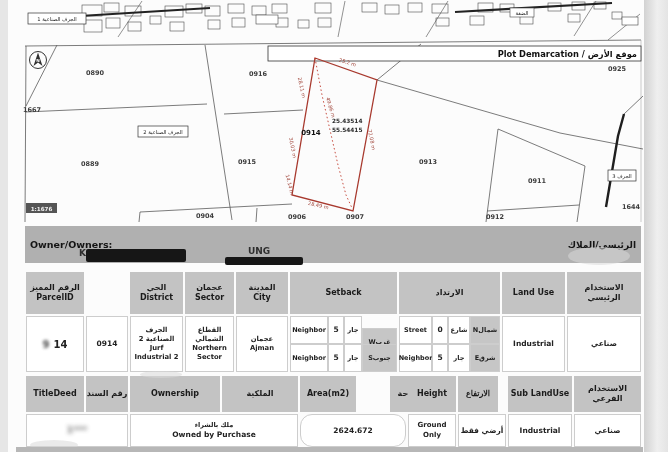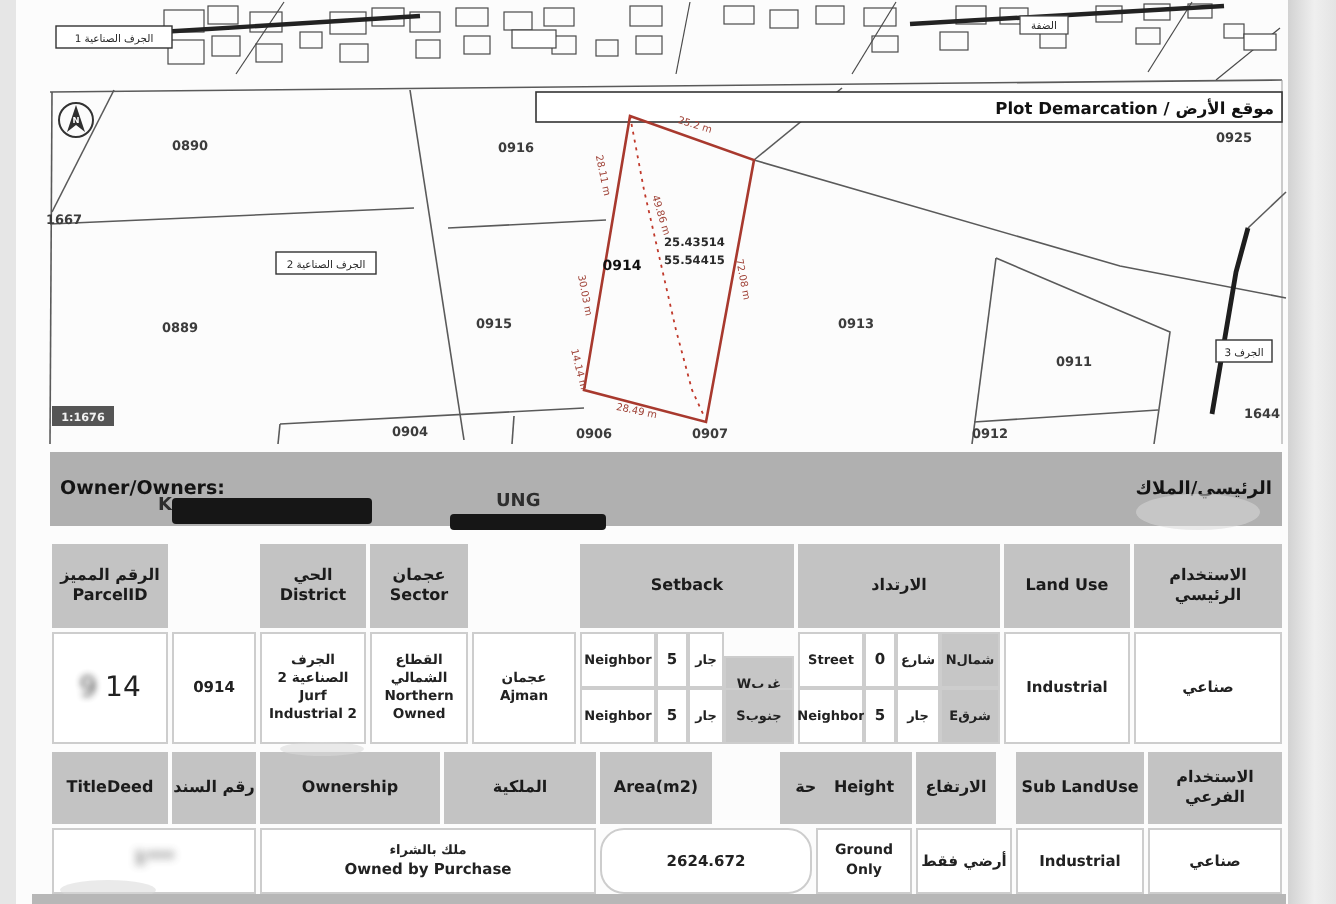--- a/index.html
+++ b/index.html
@@ -26,21 +26,21 @@
   .hc{position:absolute;background:#c3c3c3;display:flex;flex-direction:column;align-items:center;
       justify-content:center;text-align:center;font-size:8px;font-weight:700;color:#1b1b1b;line-height:1.25;}
   .dc{position:absolute;background:#fff;border:1px solid #cdcdcd;box-sizing:border-box;display:flex;
       flex-direction:column;align-items:center;justify-content:center;text-align:center;
       font-size:7.5px;font-weight:700;color:#222;line-height:1.3;}
   .dc.gray{background:#c6c6c6;}
   .sm{font-size:6.5px;}
   .xs{font-size:6.8px;font-weight:700;}
   .blur1{filter:blur(1.5px);opacity:.8;}
   .blur2{filter:blur(2.2px);opacity:.75;color:#444;font-size:9px;font-weight:700;}
-  .bigid{font-size:14px;font-weight:400;}
+  .bigid{font-size:10px;font-weight:700;}
   .strip-bottom{position:absolute;left:8px;top:447px;width:627px;height:5px;background:#b7b7b7;}
   .wmark{position:absolute;background:#d8d8d8;opacity:.55;border-radius:50%;}
 </style>
 </head>
 <body>
 
 <div class="left-margin"></div>
 
 <div class="doc">
 
@@ -194,20 +194,24 @@
     <span>ParcelID</span>
   </div>
   <div class="hc" style="left:122px;top:272px;width:53px;height:42px;">
     <span dir="rtl">الحي</span>
     <span>District</span>
   </div>
   <div class="hc" style="left:177px;top:272px;width:49px;height:42px;">
     <span dir="rtl">عجمان</span>
     <span>Sector</span>
   </div>
+  <div class="hc" style="left:228px;top:272px;width:52px;height:42px;">
+    <span dir="rtl">المدينة</span>
+    <span>City</span>
+  </div>
   <div class="hc" style="left:282px;top:272px;width:107px;height:42px;">
     <span>Setback</span>
   </div>
   <div class="hc" style="left:391px;top:272px;width:101px;height:42px;">
     <span dir="rtl">الارتداد</span>
   </div>
   <div class="hc" style="left:494px;top:272px;width:63px;height:42px;">
     <span>Land Use</span>
   </div>
   <div class="hc" style="left:559px;top:272px;width:74px;height:42px;padding:0 8px;box-sizing:border-box;">
@@ -221,21 +225,21 @@
   </div>
   <div class="dc" style="left:78px;top:316px;width:42px;height:56px;">
     <span>0914</span>
   </div>
   <div class="dc xs" style="left:122px;top:316px;width:53px;height:56px;">
     <span dir="rtl">الجرف الصناعية 2</span>
     <span>Jurf Industrial 2</span>
   </div>
   <div class="dc xs" style="left:177px;top:316px;width:49px;height:56px;">
     <span dir="rtl">القطاع الشمالي</span>
-    <span>Northern Owned</span>
+    <span>Northern Sector</span>
   </div>
   <div class="dc xs" style="left:228px;top:316px;width:52px;height:56px;align-items:center;">
     <span dir="rtl">عجمان</span>
     <span>Ajman</span>
   </div>
 
   
   <div class="dc sm" style="left:282px;top:316px;width:38px;height:28px;">
       <span>Neighbor</span>
     </div>
@@ -311,21 +315,21 @@
     </div>
   <div class="hc" style="left:292px;top:376px;width:56px;height:36px;">
       <span>Area(m2)</span>
     </div>
   <div class="hc" style="left:350px;top:376px;width:48px;height:36px;margin-left:32px;">
       <span dir="rtl">المساحة</span>
     </div>
   <div class="hc" style="left:400px;top:376px;width:48px;height:36px;">
       <span>Height</span>
     </div>
-  <div class="hc" style="left:450px;top:376px;width:40px;height:36px;">
+  <div class="hc" style="left:450px;top:376px;width:40px;height:36px;font-family:Liberation Serif, serif;">
       <span dir="rtl">الارتفاع</span>
     </div>
   <div class="hc" style="left:500px;top:376px;width:64px;height:36px;">
       <span>Sub LandUse</span>
     </div>
   <div class="hc" style="left:566px;top:376px;width:67px;height:36px;padding:0 8px;box-sizing:border-box;">
       <span dir="rtl">الاستخدام الفرعي</span>
     </div>
 
   

